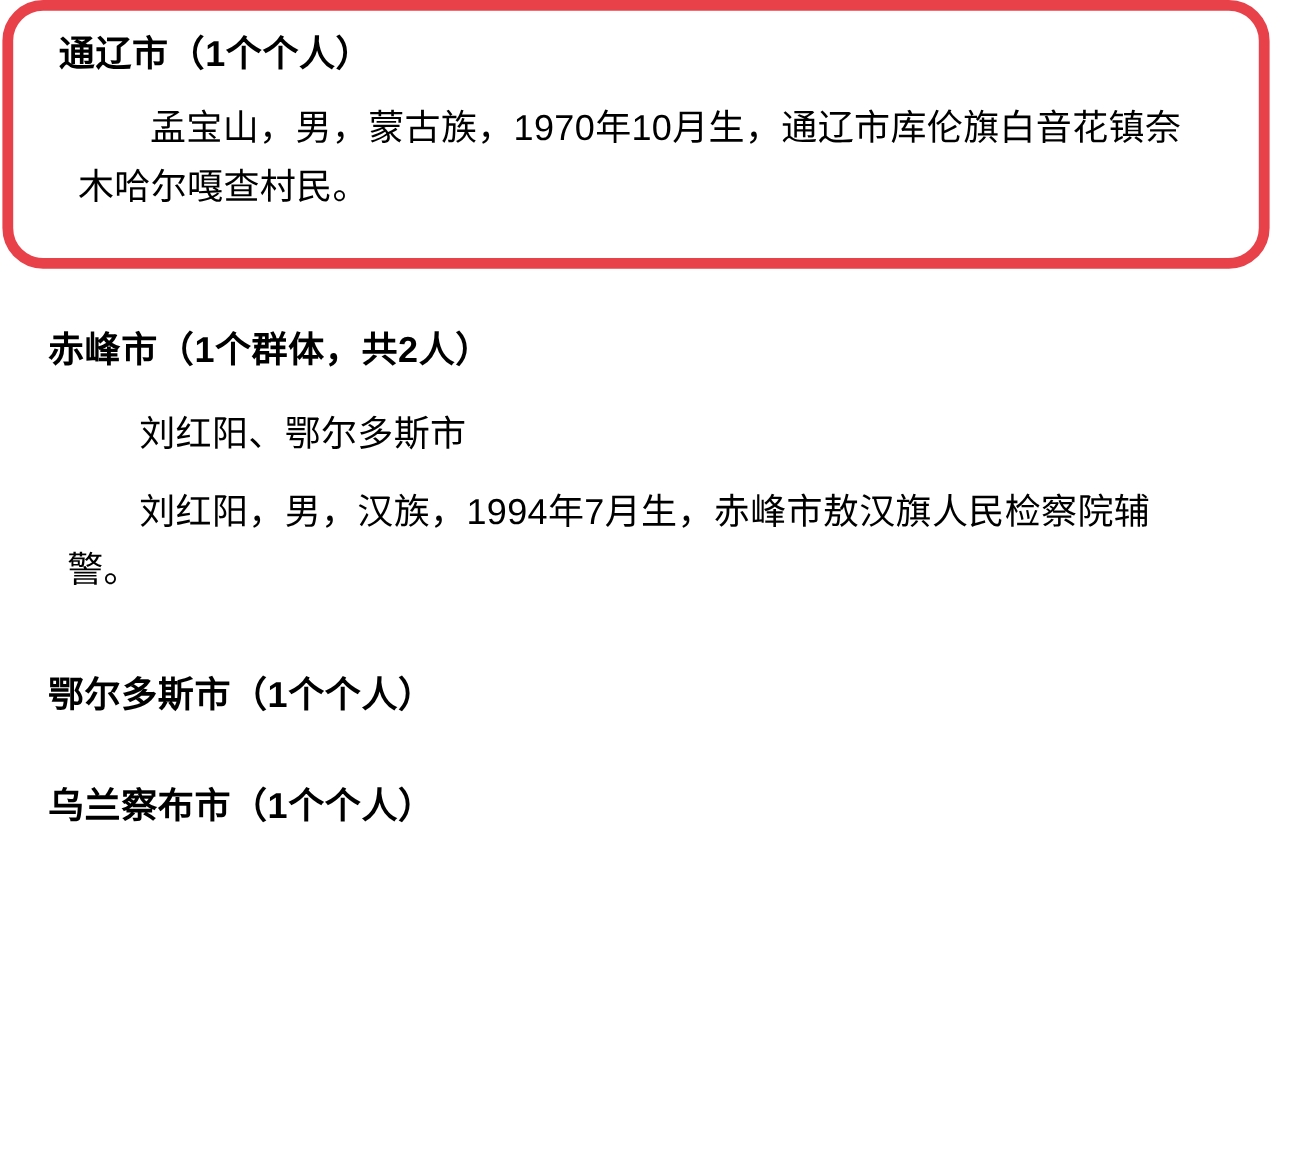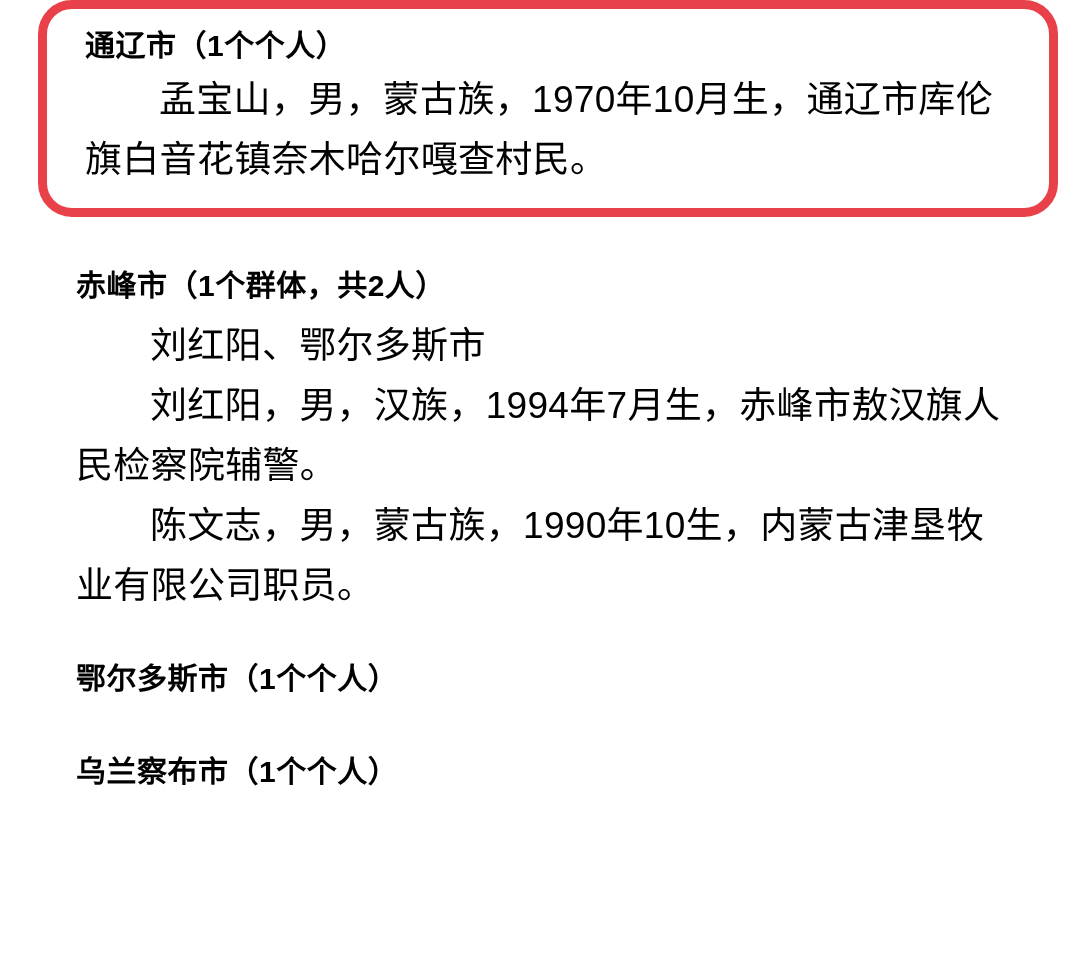--- a/index.html
+++ b/index.html
@@ -12,38 +12,38 @@
     height: 980px;
     font-family: "Liberation Sans", "DejaVu Sans", sans-serif;
     color: #000000;
     overflow: hidden;
   }
   .page {
     position: relative;
     width: 1080px;
     height: 920px;
     box-sizing: border-box;
-    padding: 0 60px 0 76px;
+    padding: 0 60px 0 40px;
   }
   .section {
     margin: 0;
   }
   .section-title {
     font-size: 30px;
     font-weight: bold;
     line-height: 1.5;
     letter-spacing: 0.5px;
     margin: 0;
     padding: 0;
   }
   .para {
-    font-size: 37px;
+    font-size: 30px;
     line-height: 1.62;
     text-indent: 2em;
-    margin: 0;
+    margin: 16px;
     padding: 0;
     letter-spacing: 0.3px;
   }
   
   .highlight-wrap {
     position: relative;
     margin: 0 -38px 0 -38px;
     padding: 14px 38px 18px 38px;
     border: 9px solid #e8414a;
     border-radius: 34px;
@@ -68,21 +68,20 @@
     </div>
   </div>
 
   <div class="gap-lg"></div>
 
   <div class="section">
     <div class="section-title">赤峰市（1个群体，共2人）</div>
     <div class="gap-sm"></div>
     <div class="para">刘红阳、鄂尔多斯市</div>
     <div class="para">刘红阳，男，汉族，1994年7月生，赤峰市敖汉旗人民检察院辅警。</div>
-    <div class="para">陈文志，男，蒙古族，1990年10生，内蒙古津垦牧业有限公司职员。</div>
   </div>
 
   <div class="gap-md"></div>
 
   <div class="section">
     <div class="section-title">鄂尔多斯市（1个个人）</div>
     <div class="gap-sm"></div>
   </div>
 
   <div class="gap-md"></div>

